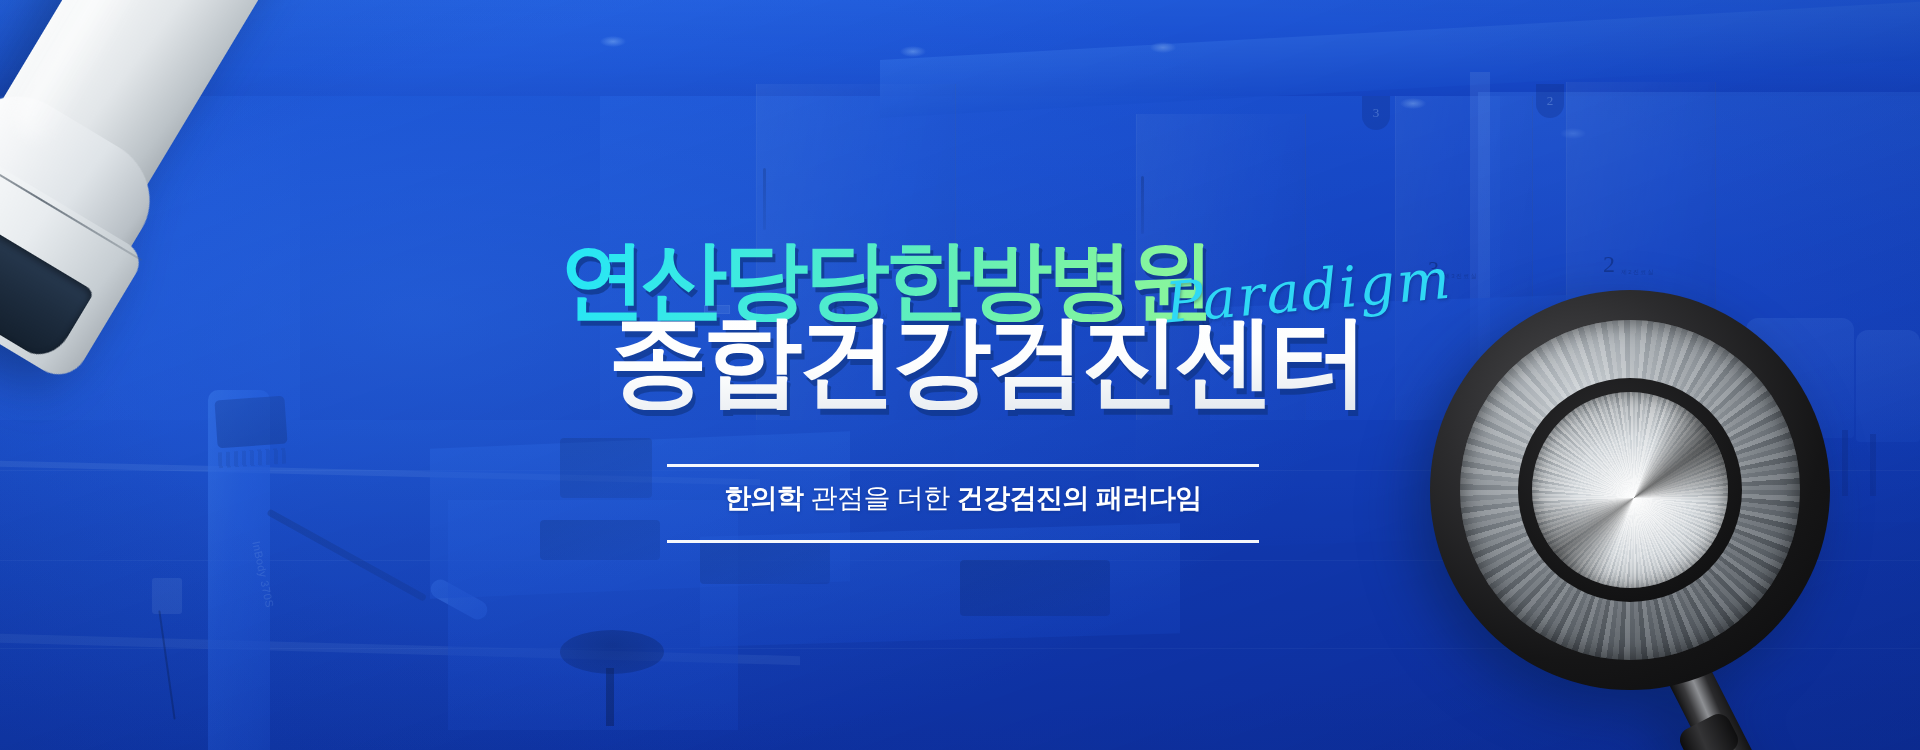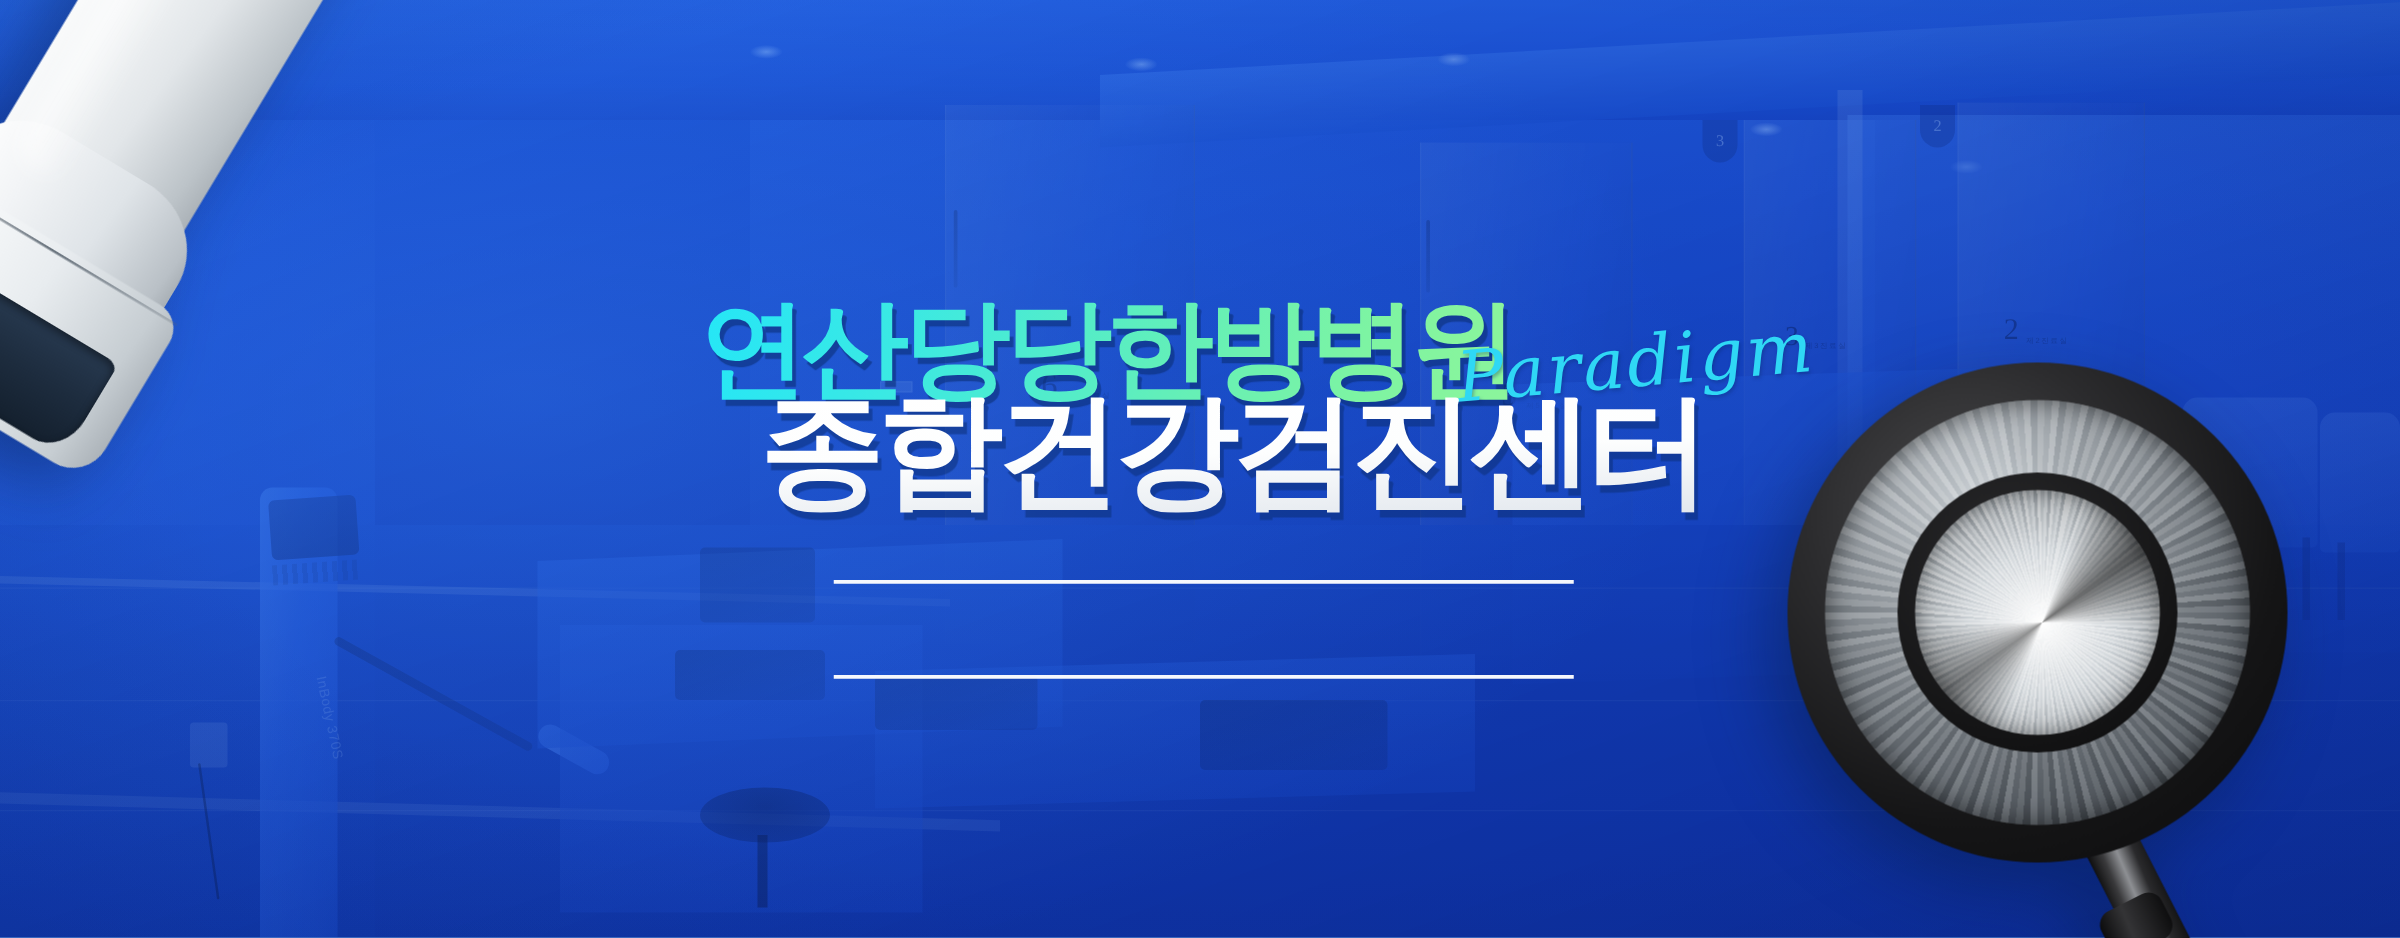--- a/index.html
+++ b/index.html
@@ -546,17 +546,18 @@
     <div class="headline-wrap">
       <div class="line1">
         <div class="title-kr-1">연산당당한방병원</div>
       </div>
       <div class="paradigm">Paradigm</div>
       <div class="title-kr-2">종합건강검진센터</div>
     </div>
 
     <div class="rule rule-top"></div>
 
+    <div class="tagline"><span class="tg-b">한의학</span><span class="tg-n"> 관점을 </span><span class="tg-n">더한</span><span class="tg-b"> 건강검진의 패러다임</span></div>
 
     <div class="rule rule-bottom"></div>
   </div>
 
 </div>
 
 </body></html>

